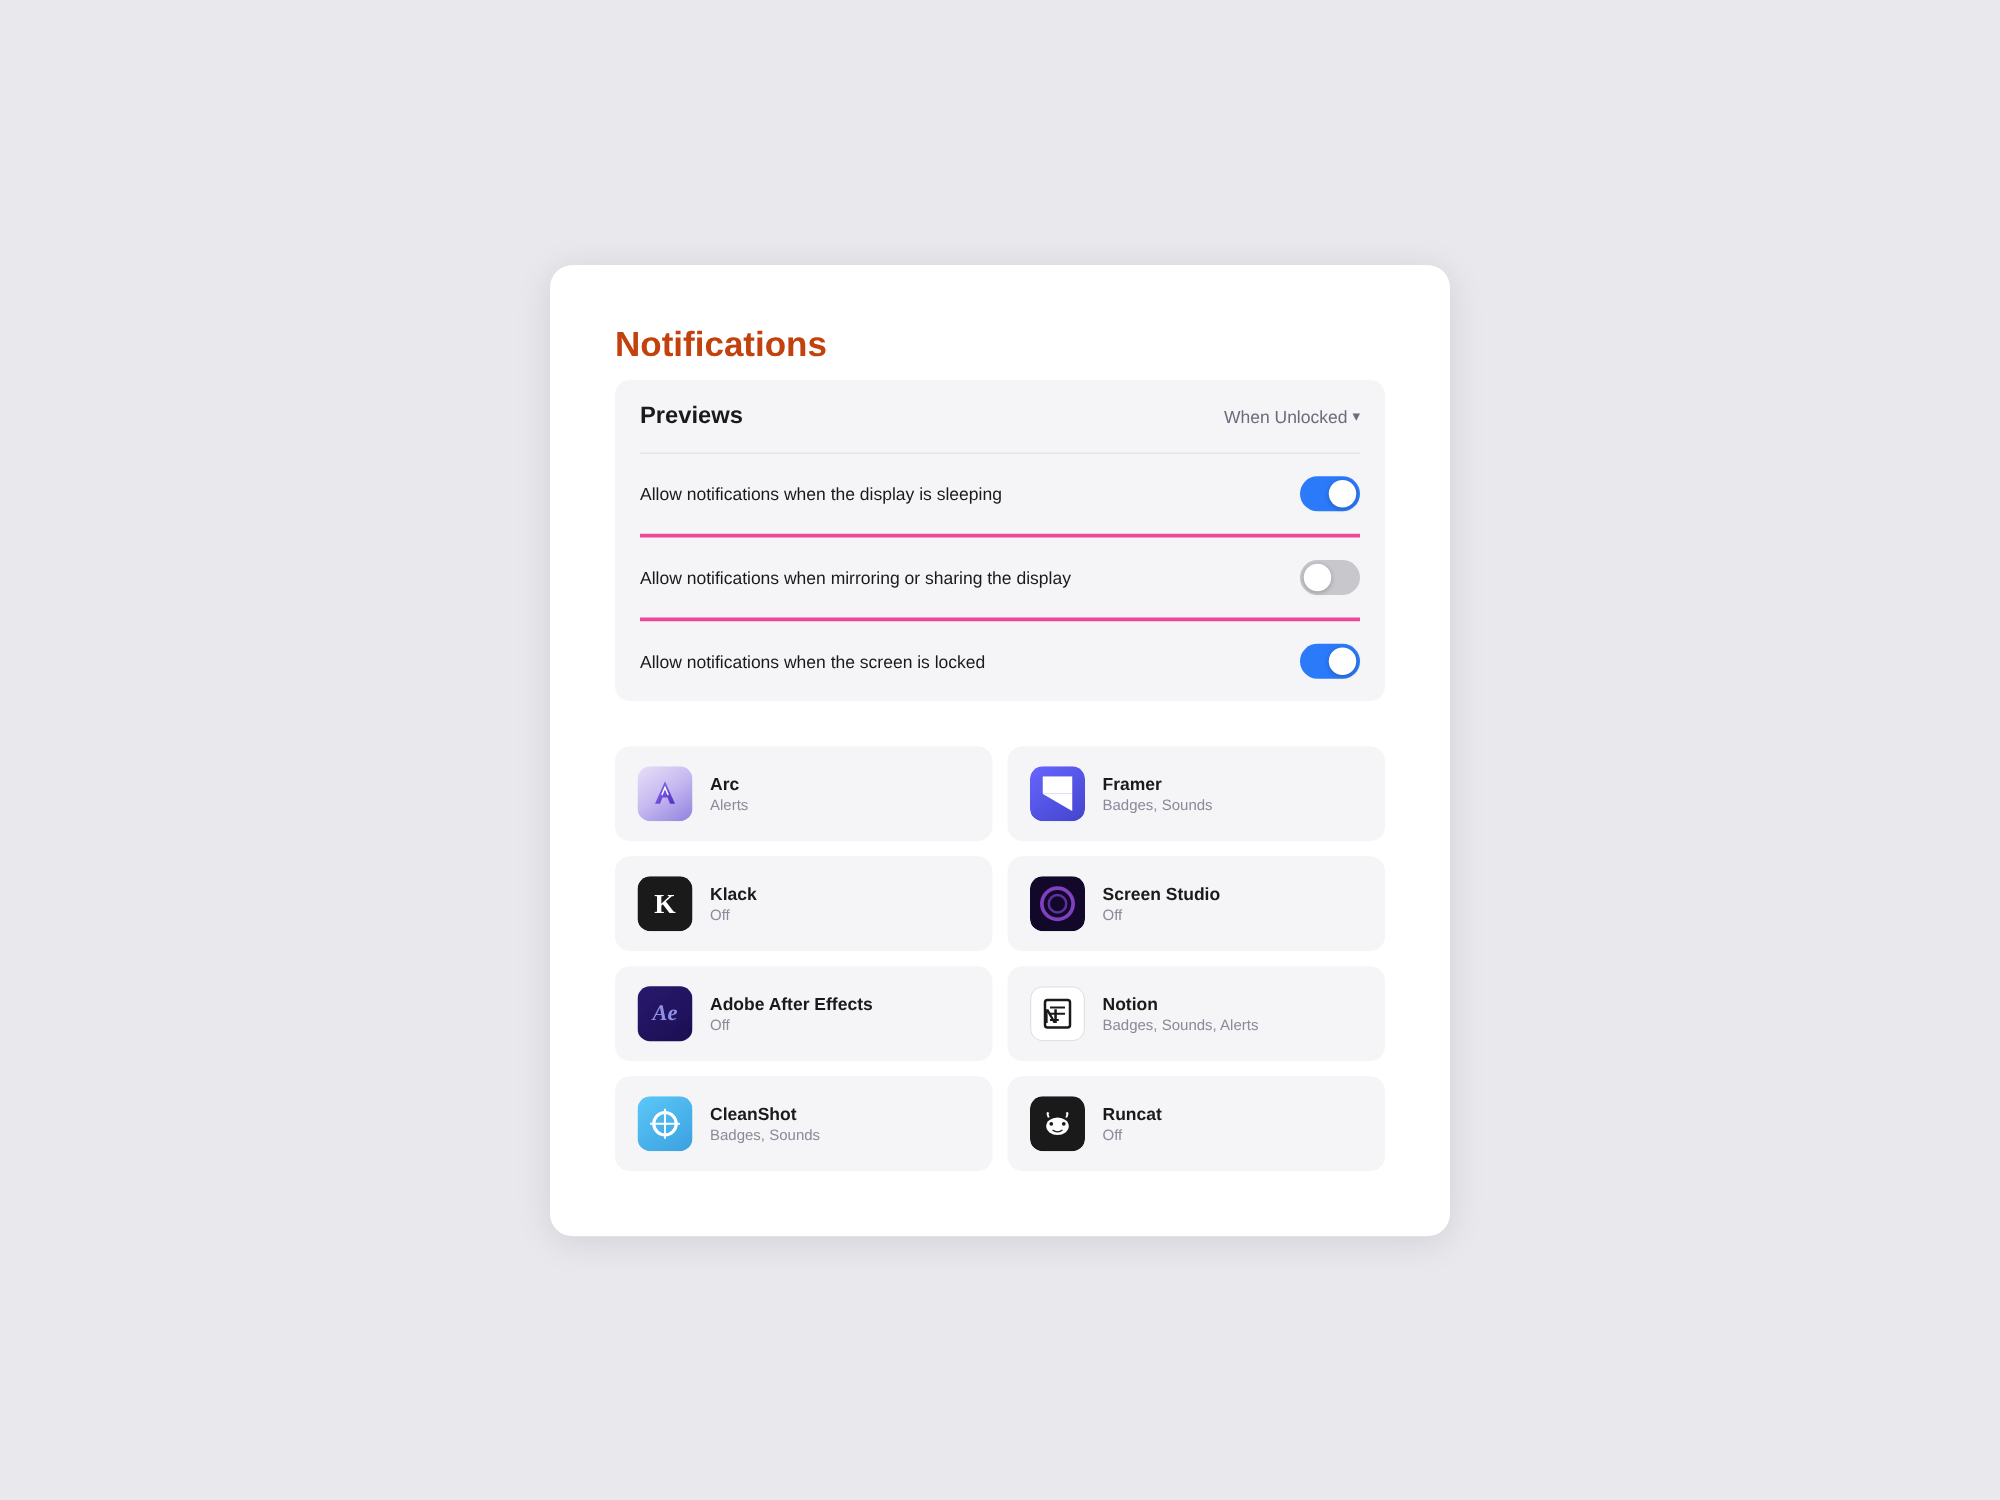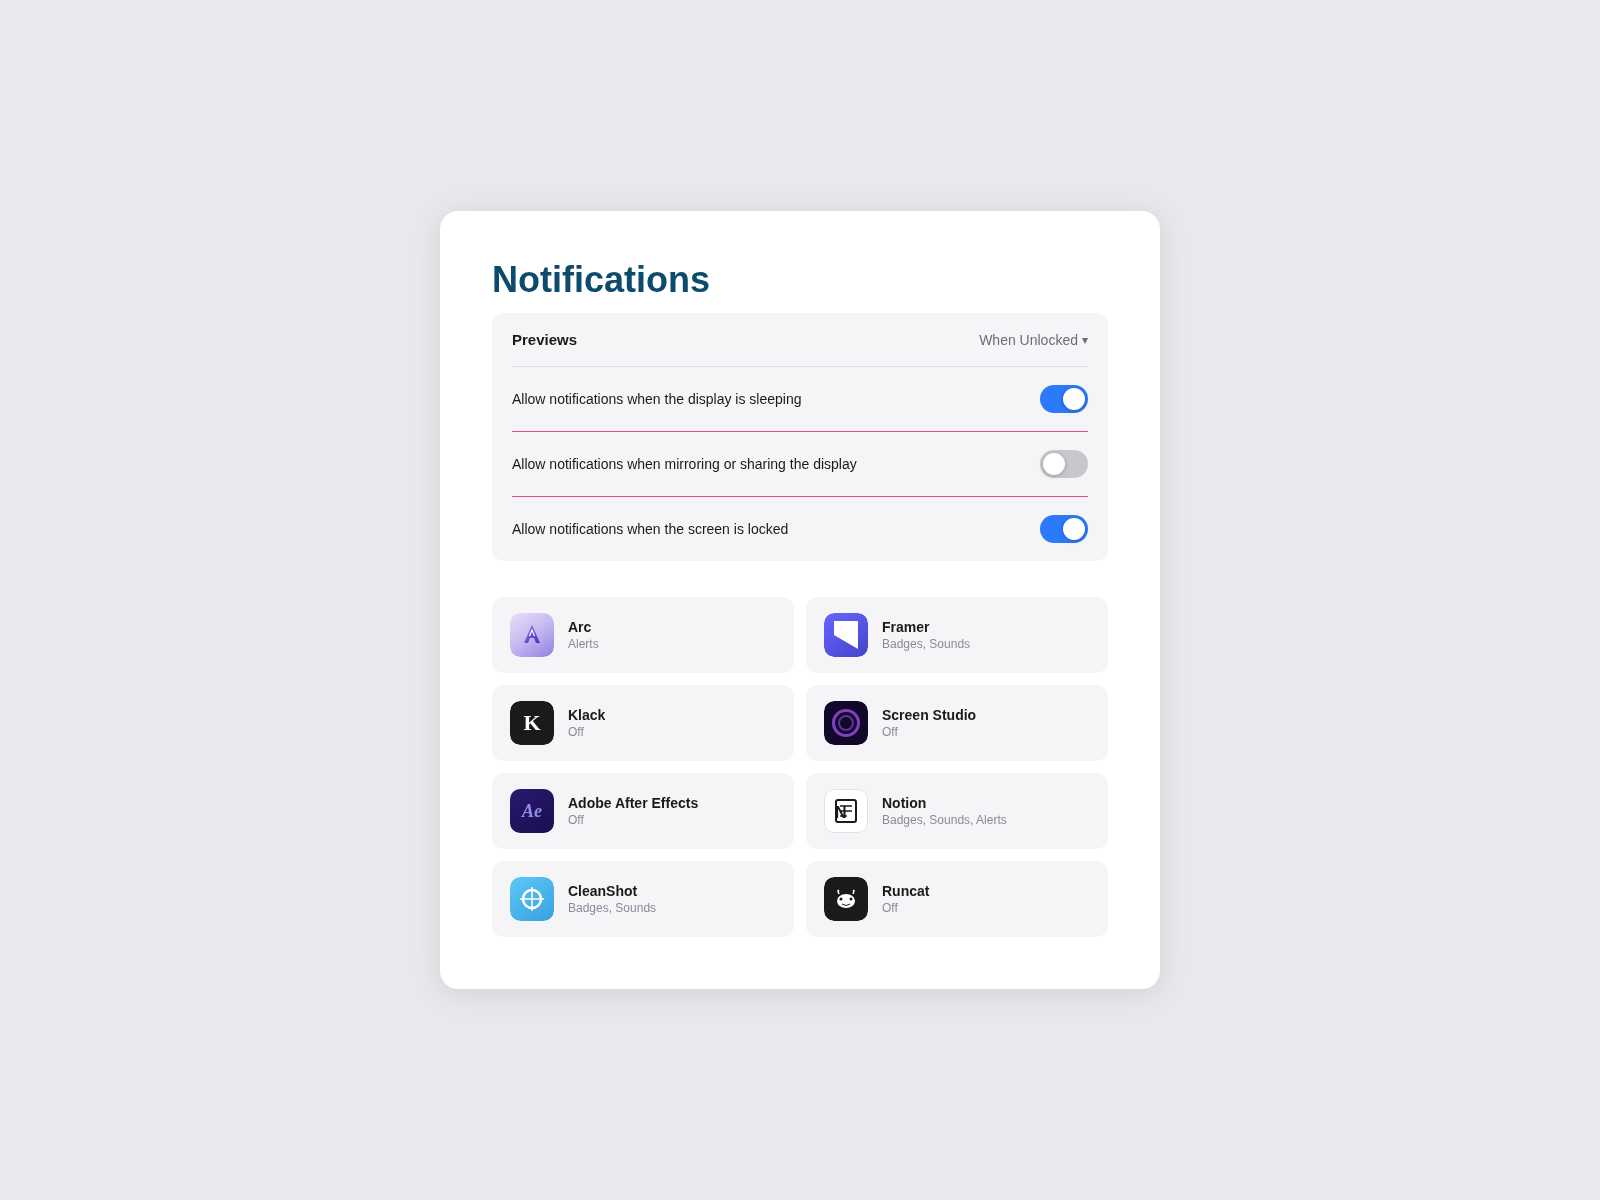--- a/index.html
+++ b/index.html
@@ -15,23 +15,23 @@
 
     .panel {
       background: #ffffff;
       border-radius: 18px;
       padding: 48px 52px 52px 52px;
       width: 720px;
       box-shadow: 0 4px 30px rgba(0,0,0,0.10);
     }
 
     .page-title {
-      font-size: 36px;
+      font-size: 28px;
       font-weight: 700;
-      color: #0c4a6e;
+      color: #c2410c;
       margin-bottom: 12px;
     }
 
     .page-description {
       font-size: 14px;
       color: #5a5a6a;
       line-height: 1.55;
       margin-bottom: 32px;
       max-width: 600px;
     }
@@ -50,21 +50,21 @@
       justify-content: space-between;
       padding: 18px 0;
       border-bottom: 1px solid #e0e0e5;
     }
 
     .previews-row:last-child {
       border-bottom: none;
     }
 
     .previews-label {
-      font-size: 15px;
+      font-size: 19px;
       font-weight: 600;
       color: #1a1a1a;
     }
 
     .previews-value {
       font-size: 14px;
       color: #6b6b7b;
       display: flex;
       align-items: center;
       gap: 4px;
@@ -75,21 +75,21 @@
     .chevron {
       font-size: 12px;
       color: #6b6b7b;
     }
 
     .setting-row {
       display: flex;
       align-items: center;
       justify-content: space-between;
       padding: 18px 0;
-      border-bottom: 1px solid #ec4899;
+      border-bottom: 3px solid #ec4899;
     }
 
     .setting-row:last-child {
       border-bottom: none;
     }
 
     .setting-label {
       font-size: 14px;
       color: #1a1a1a;
       flex: 1;

